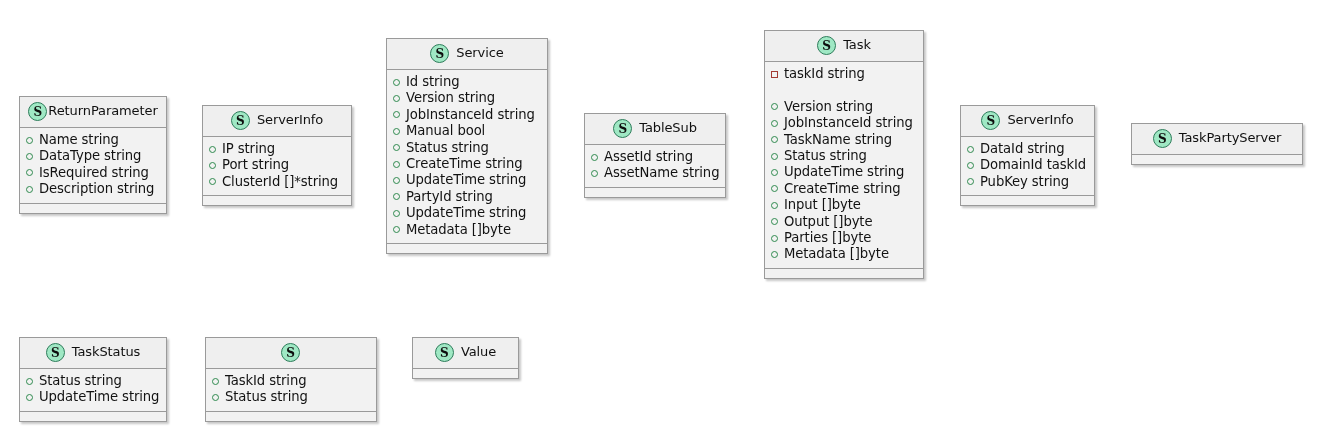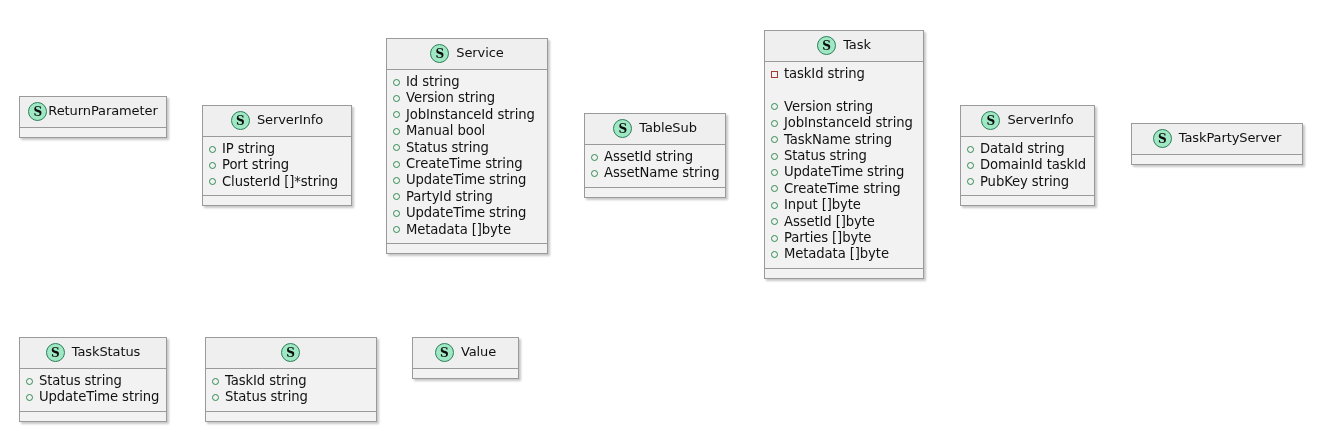--- a/index.html
+++ b/index.html
@@ -129,20 +129,38 @@
 </style>
 </head>
 <body>
 
 <div id="diagram-canvas">
     <div class="uml-class" style="left: 19px; top: 96px; width: 148px;">
       <div class="uml-header tight">
         <span class="stereotype-icon">S</span>
         <span class="class-name">ReturnParameter</span>
       </div>
+      <div class="uml-fields">
+        <div class="field-row">
+          <span class="vis-marker vis-public"></span>
+          <span class="field-text">Name string</span>
+        </div>
+        <div class="field-row">
+          <span class="vis-marker vis-public"></span>
+          <span class="field-text">DataType string</span>
+        </div>
+        <div class="field-row">
+          <span class="vis-marker vis-public"></span>
+          <span class="field-text">IsRequired string</span>
+        </div>
+        <div class="field-row">
+          <span class="vis-marker vis-public"></span>
+          <span class="field-text">Description string</span>
+        </div>
+      </div>
       <div class="uml-methods"></div>
     </div>
     <div class="uml-class" style="left: 202px; top: 105px; width: 150px;">
       <div class="uml-header">
         <span class="stereotype-icon">S</span>
         <span class="class-name">ServerInfo</span>
       </div>
       <div class="uml-fields">
         <div class="field-row">
           <span class="vis-marker vis-public"></span>
@@ -259,21 +277,21 @@
         <div class="field-row">
           <span class="vis-marker vis-public"></span>
           <span class="field-text">CreateTime string</span>
         </div>
         <div class="field-row">
           <span class="vis-marker vis-public"></span>
           <span class="field-text">Input []byte</span>
         </div>
         <div class="field-row">
           <span class="vis-marker vis-public"></span>
-          <span class="field-text">AssetId []byte</span>
+          <span class="field-text">Output []byte</span>
         </div>
         <div class="field-row">
           <span class="vis-marker vis-public"></span>
           <span class="field-text">Parties []byte</span>
         </div>
         <div class="field-row">
           <span class="vis-marker vis-public"></span>
           <span class="field-text">Metadata []byte</span>
         </div>
       </div>

